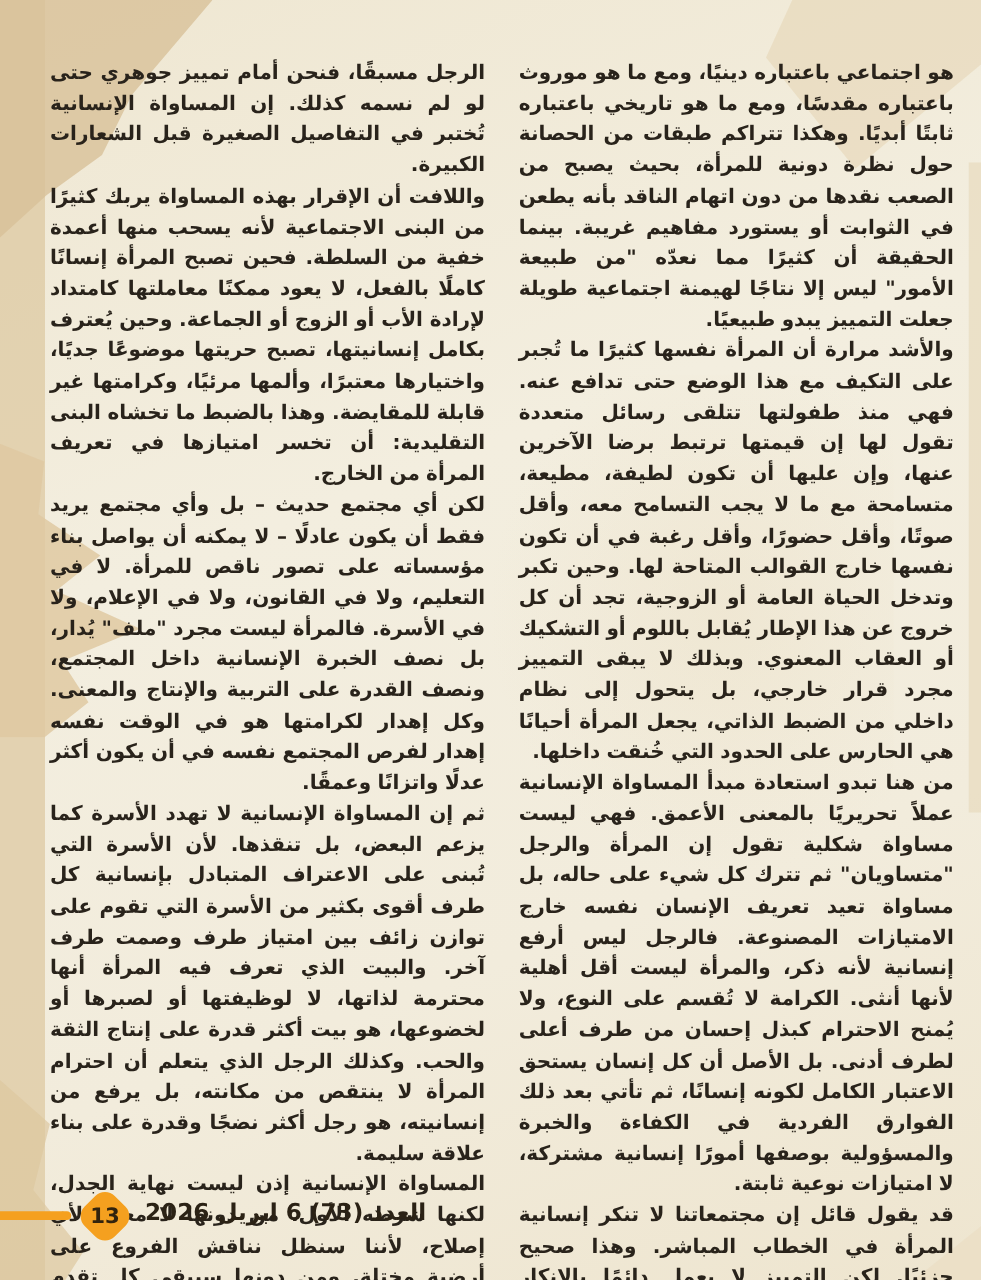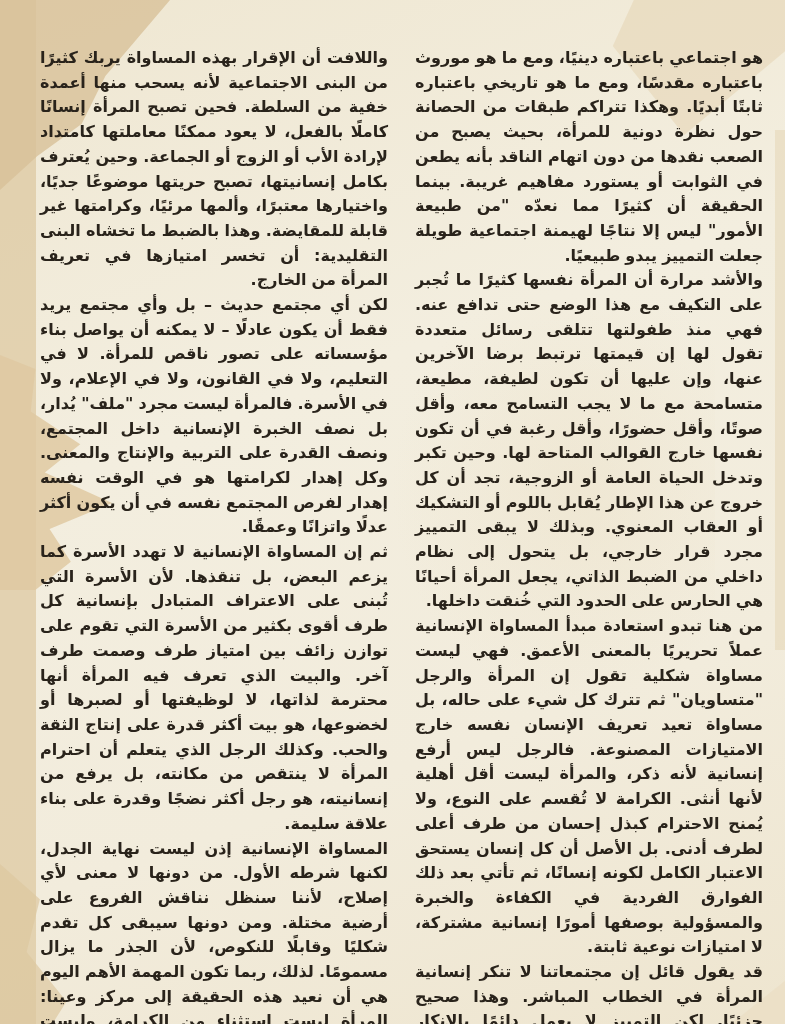--- a/index.html
+++ b/index.html
@@ -100,21 +100,30 @@
   <div class="tex tex-botright"></div>
 
   <main class="columns">
     <section class="col">
       <p>هو اجتماعي باعتباره دينيًا، ومع ما هو موروث باعتباره مقدسًا، ومع ما هو تاريخي باعتباره ثابتًا أبديًا. وهكذا تتراكم طبقات من الحصانة حول نظرة دونية للمرأة، بحيث يصبح من الصعب نقدها من دون اتهام الناقد بأنه يطعن في الثوابت أو يستورد مفاهيم غريبة. بينما الحقيقة أن كثيرًا مما نعدّه "من طبيعة الأمور" ليس إلا نتاجًا لهيمنة اجتماعية طويلة جعلت التمييز يبدو طبيعيًا.</p>
       <p>والأشد مرارة أن المرأة نفسها كثيرًا ما تُجبر على التكيف مع هذا الوضع حتى تدافع عنه. فهي منذ طفولتها تتلقى رسائل متعددة تقول لها إن قيمتها ترتبط برضا الآخرين عنها، وإن عليها أن تكون لطيفة، مطيعة، متسامحة مع ما لا يجب التسامح معه، وأقل صوتًا، وأقل حضورًا، وأقل رغبة في أن تكون نفسها خارج القوالب المتاحة لها. وحين تكبر وتدخل الحياة العامة أو الزوجية، تجد أن كل خروج عن هذا الإطار يُقابل باللوم أو التشكيك أو العقاب المعنوي. وبذلك لا يبقى التمييز مجرد قرار خارجي، بل يتحول إلى نظام داخلي من الضبط الذاتي، يجعل المرأة أحيانًا هي الحارس على الحدود التي خُنقت داخلها.</p>
       <p>من هنا تبدو استعادة مبدأ المساواة الإنسانية عملاً تحريريًا بالمعنى الأعمق. فهي ليست مساواة شكلية تقول إن المرأة والرجل "متساويان" ثم تترك كل شيء على حاله، بل مساواة تعيد تعريف الإنسان نفسه خارج الامتيازات المصنوعة. فالرجل ليس أرفع إنسانية لأنه ذكر، والمرأة ليست أقل أهلية لأنها أنثى. الكرامة لا تُقسم على النوع، ولا يُمنح الاحترام كبذل إحسان من طرف أعلى لطرف أدنى. بل الأصل أن كل إنسان يستحق الاعتبار الكامل لكونه إنسانًا، ثم تأتي بعد ذلك الفوارق الفردية في الكفاءة والخبرة والمسؤولية بوصفها أمورًا إنسانية مشتركة، لا امتيازات نوعية ثابتة.</p>
       <p>قد يقول قائل إن مجتمعاتنا لا تنكر إنسانية المرأة في الخطاب المباشر. وهذا صحيح جزئيًا. لكن التمييز لا يعمل دائمًا بالإنكار الصريح، بل بالتدرجات الخفية. حين يُفترض في المرأة أنها أقل عقلًا في القرارات المصيرية، أو حين يُنظر إلى غضب الرجل على أنه طبع بينما يُنظر إلى اعتراض المرأة على أنه نشوز، أو حين يُطلب منها أن تثبت حسن نيتها في كل خطوة بينما يُفترض حسن نية</p>
     </section>
     <section class="col">
+      <p>الرجل مسبقًا، فنحن أمام تمييز جوهري حتى لو لم نسمه كذلك. إن المساواة الإنسانية تُختبر في التفاصيل الصغيرة قبل الشعارات الكبيرة.</p>
       <p>واللافت أن الإقرار بهذه المساواة يربك كثيرًا من البنى الاجتماعية لأنه يسحب منها أعمدة خفية من السلطة. فحين تصبح المرأة إنسانًا كاملًا بالفعل، لا يعود ممكنًا معاملتها كامتداد لإرادة الأب أو الزوج أو الجماعة. وحين يُعترف بكامل إنسانيتها، تصبح حريتها موضوعًا جديًا، واختيارها معتبرًا، وألمها مرئيًا، وكرامتها غير قابلة للمقايضة. وهذا بالضبط ما تخشاه البنى التقليدية: أن تخسر امتيازها في تعريف المرأة من الخارج.</p>
       <p>لكن أي مجتمع حديث – بل وأي مجتمع يريد فقط أن يكون عادلًا – لا يمكنه أن يواصل بناء مؤسساته على تصور ناقص للمرأة. لا في التعليم، ولا في القانون، ولا في الإعلام، ولا في الأسرة. فالمرأة ليست مجرد "ملف" يُدار، بل نصف الخبرة الإنسانية داخل المجتمع، ونصف القدرة على التربية والإنتاج والمعنى. وكل إهدار لكرامتها هو في الوقت نفسه إهدار لفرص المجتمع نفسه في أن يكون أكثر عدلًا واتزانًا وعمقًا.</p>
       <p>ثم إن المساواة الإنسانية لا تهدد الأسرة كما يزعم البعض، بل تنقذها. لأن الأسرة التي تُبنى على الاعتراف المتبادل بإنسانية كل طرف أقوى بكثير من الأسرة التي تقوم على توازن زائف بين امتياز طرف وصمت طرف آخر. والبيت الذي تعرف فيه المرأة أنها محترمة لذاتها، لا لوظيفتها أو لصبرها أو لخضوعها، هو بيت أكثر قدرة على إنتاج الثقة والحب. وكذلك الرجل الذي يتعلم أن احترام المرأة لا ينتقص من مكانته، بل يرفع من إنسانيته، هو رجل أكثر نضجًا وقدرة على بناء علاقة سليمة.</p>
       <p>المساواة الإنسانية إذن ليست نهاية الجدل، لكنها شرطه الأول. من دونها لا معنى لأي إصلاح، لأننا سنظل نناقش الفروع على أرضية مختلة. ومن دونها سيبقى كل تقدم شكليًا وقابلًا للنكوص، لأن الجذر ما يزال مسمومًا. لذلك، ربما تكون المهمة الأهم اليوم هي أن نعيد هذه الحقيقة إلى مركز وعينا: المرأة ليست استثناء من الكرامة، وليست حالة خاصة من الإنسانية، وليست كائنًا يُدار من الخارج. إنها إنسان كامل، ومن هذه البديهية يبدأ كل عدل، وعند تجاهلها يبدأ كل ظلم.</p>
     </section>
   </main>
 
+  <footer class="footer">
+    <div class="footer-rule"></div>
+    <div class="page-badge">
+      <span class="shape"></span>
+      <span class="num">13</span>
+    </div>
+    <div class="issue-text">العدد (73) 6 ابريل 2026</div>
+  </footer>
 
 </div>
 
 </body></html>

